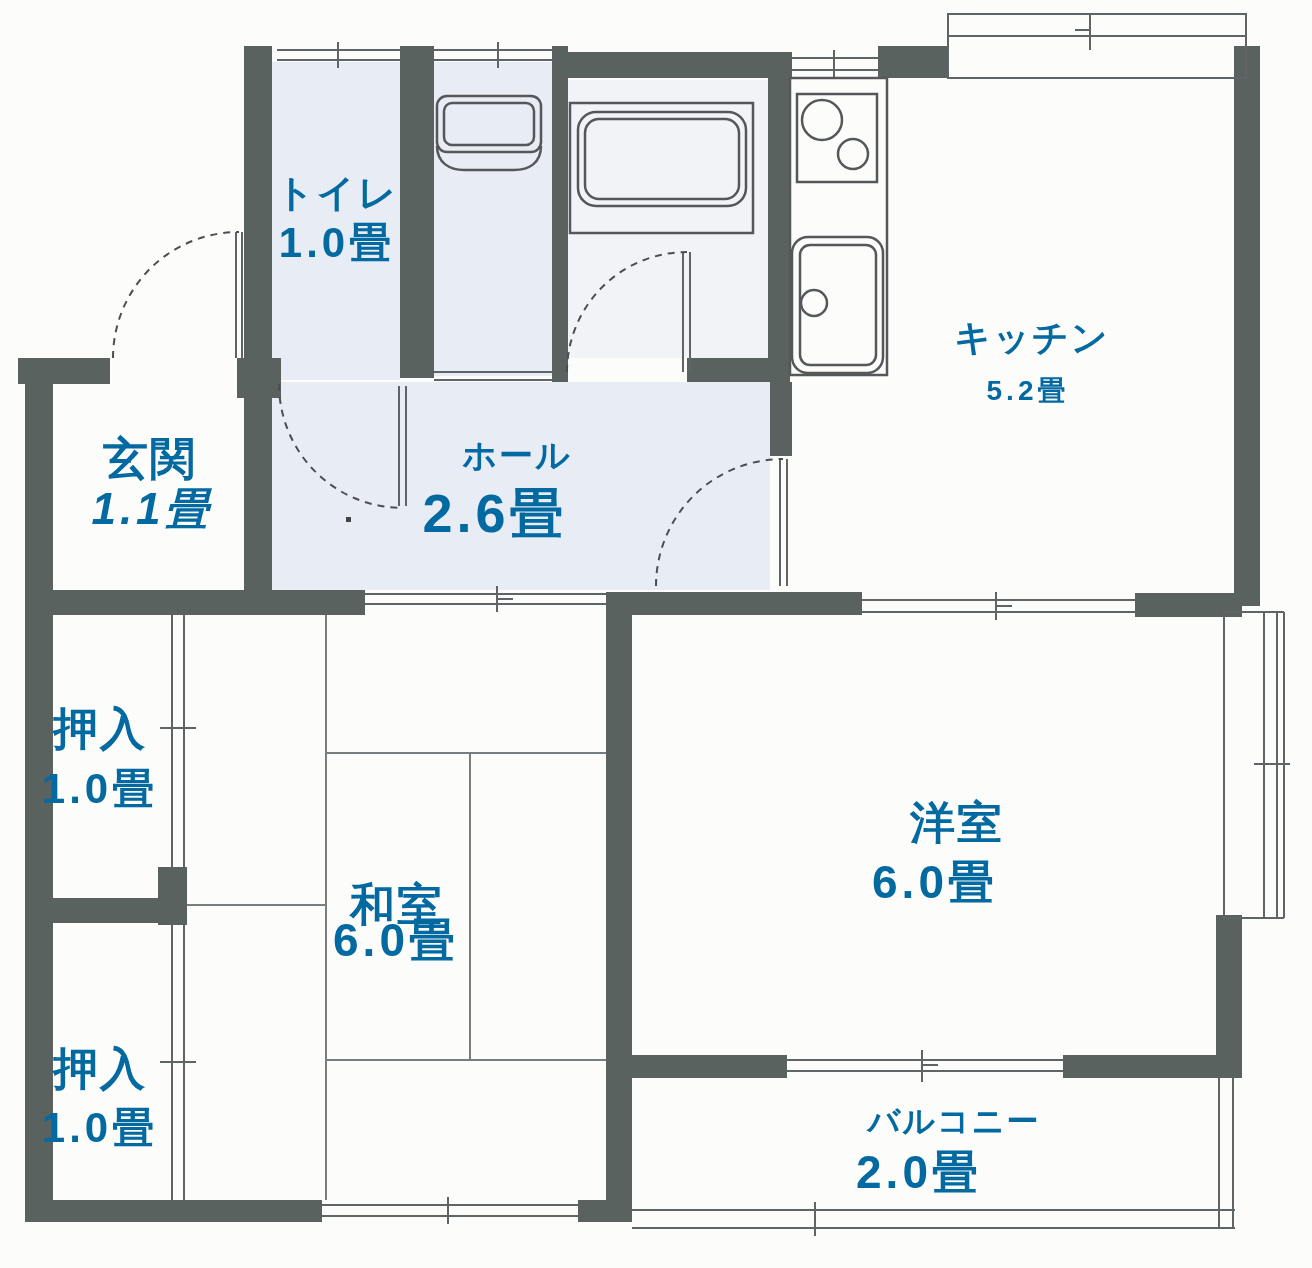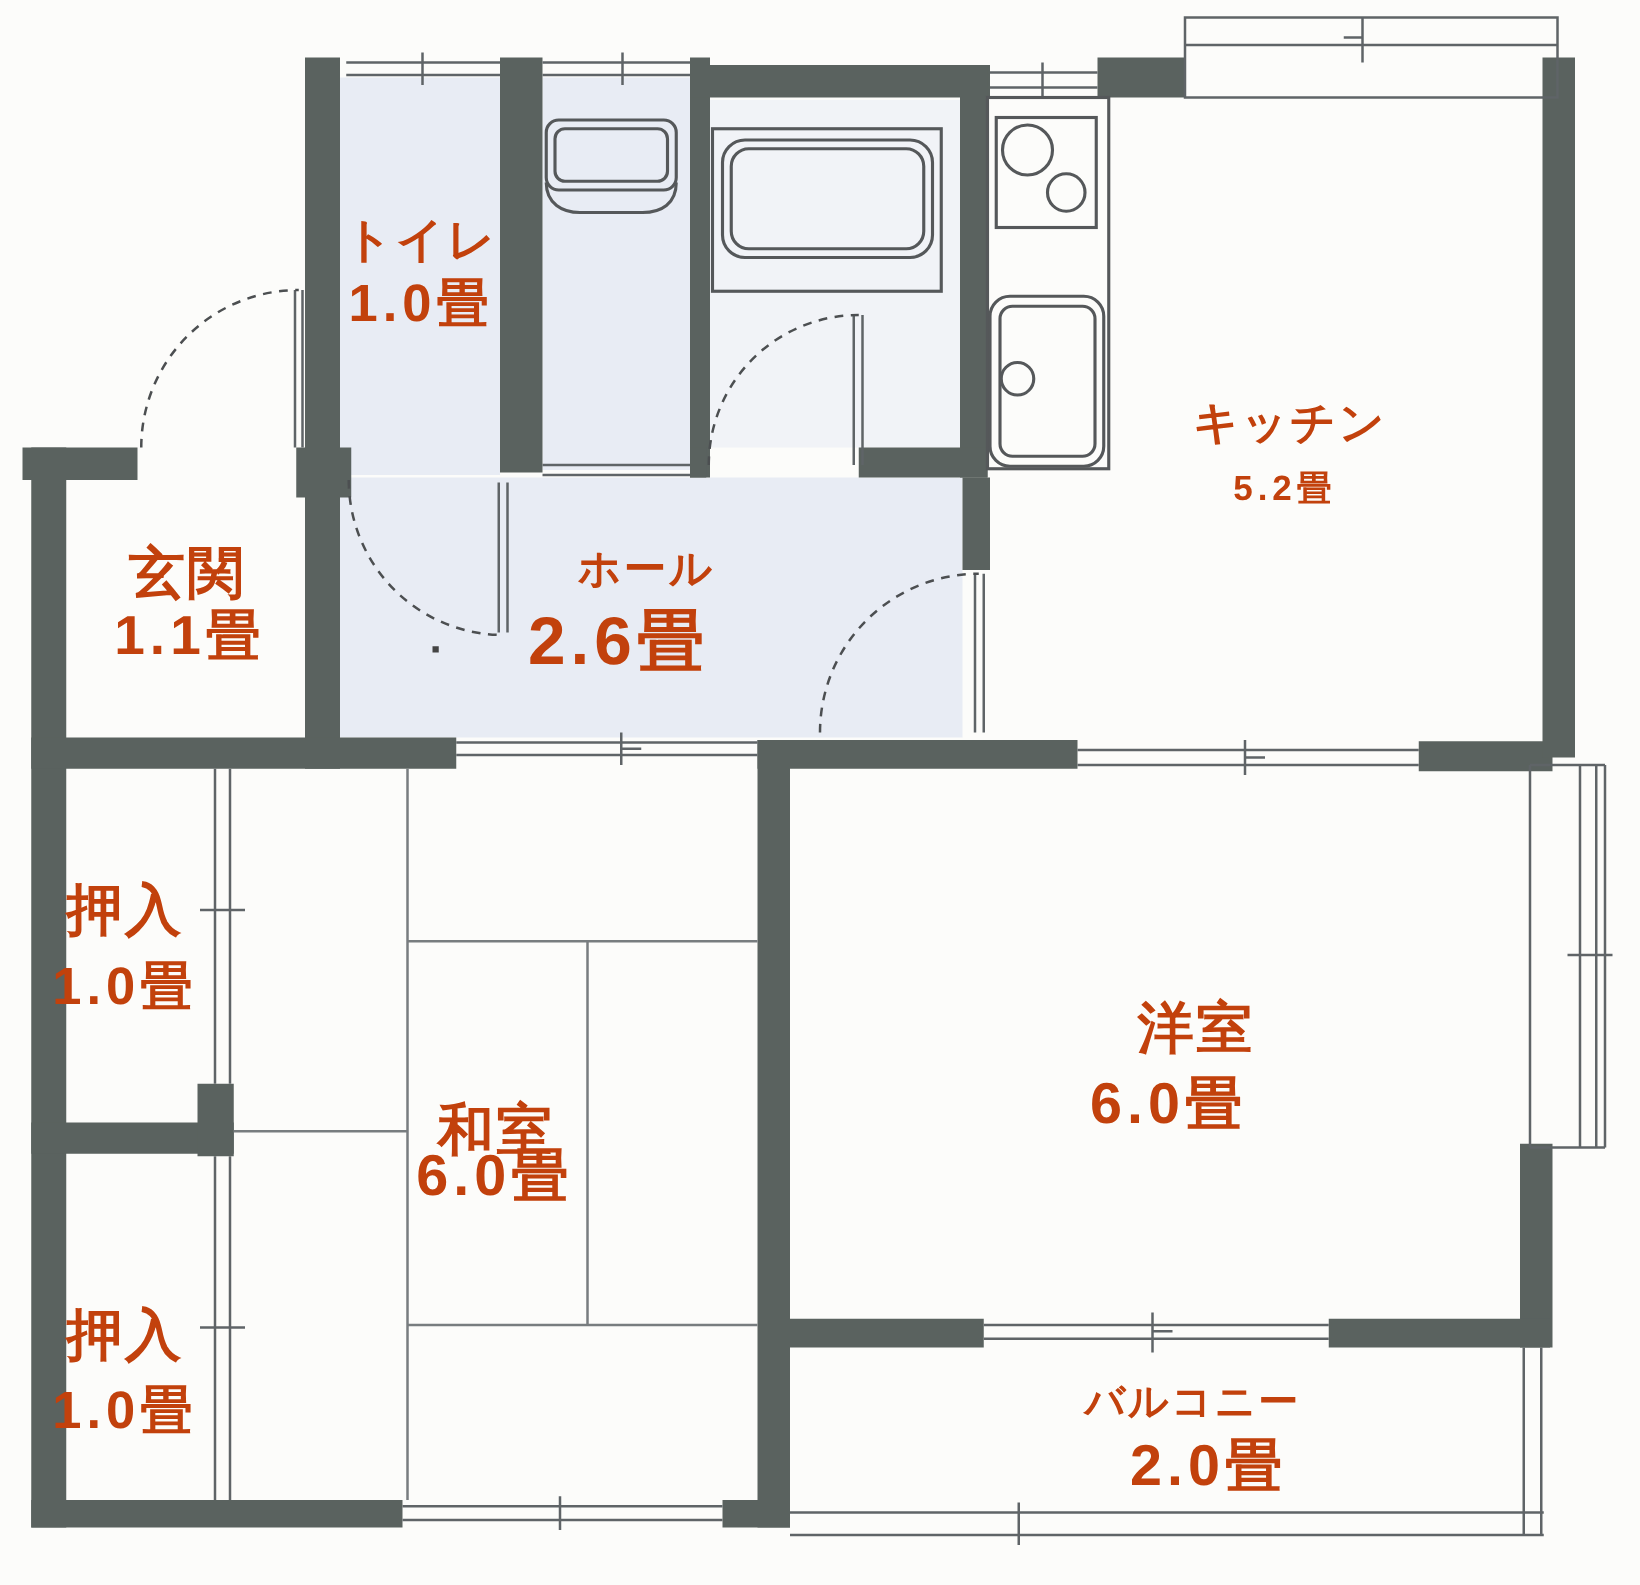--- a/index.html
+++ b/index.html
@@ -3,21 +3,21 @@
 <meta charset="utf-8">
 <style>
   html,body{margin:0;padding:0;background:#fdfdfb;}
   #plan{position:relative;width:1312px;height:1268px;background:#fcfcfa;overflow:hidden;
         font-family:"Liberation Sans","DejaVu Sans",sans-serif;}
   .w{position:absolute;background:#5a625f;}
   .tint{position:absolute;background:rgba(205,215,236,0.42);}
   .tint.light{background:rgba(205,215,236,0.22);}
   svg{position:absolute;left:0;top:0;pointer-events:none;}
   .lbl{position:absolute;transform:translate(-50%,-50%);white-space:nowrap;
-       font-weight:700;color:#c2410c;letter-spacing:2px;line-height:1;}
+       font-weight:700;color:#0369a1;letter-spacing:2px;line-height:1;}
   .nm{font-size:45px;}
   .sz{font-size:44px;letter-spacing:4px;}
   .nm.small{font-size:34px;}
 </style>
 </head>
 <body>
 
 <div id="plan">
 
   <div class="tint" style="left:272px;top:62px;width:128px;height:318px;"></div>
@@ -194,36 +194,36 @@
         <circle cx="814" cy="303" r="13"></circle>
       </g>
       <rect x="346" y="517" width="5" height="5" fill="#444" stroke="none"></rect>
     </g>
   </svg>
 
   <div class="lbl nm" style="left:337px;top:193px;font-size:38px;">トイレ</div>
   <div class="lbl sz" style="left:337px;top:243px;font-size:42px;">1.0畳</div>
 
   <div class="lbl nm" style="left:150px;top:458px;">玄関</div>
-  <div class="lbl sz" style="left:152px;top:509px;">1.1畳</div>
+  <div class="lbl sz" style="left:152px;top:509px;font-style:italic;">1.1畳</div>
 
   <div class="lbl nm small" style="left:517px;top:455px;">ホール</div>
   <div class="lbl sz" style="left:495px;top:513px;font-size:54px;">2.6畳</div>
 
   <div class="lbl nm" style="left:1032px;top:338px;font-size:36px;text-align:right;">キッチン</div>
   <div class="lbl sz" style="left:1028px;top:391px;font-size:28px;">5.2畳</div>
 
   <div class="lbl nm" style="left:100px;top:728px;">押入</div>
   <div class="lbl sz" style="left:100px;top:789px;font-size:42px;">1.0畳</div>
 
   <div class="lbl nm" style="left:100px;top:1068px;">押入</div>
   <div class="lbl sz" style="left:100px;top:1128px;font-size:42px;">1.0畳</div>
 
   <div class="lbl nm" style="left:397px;top:904px;">和室</div>
   <div class="lbl sz" style="left:396px;top:940px;font-size:46px;">6.0畳</div>
 
   <div class="lbl nm" style="left:957px;top:822px;">洋室</div>
   <div class="lbl sz" style="left:935px;top:882px;font-size:46px;">6.0畳</div>
 
   <div class="lbl nm" style="left:922px;top:1121px;font-size:32px;margin-left:32px;">バルコニー</div>
-  <div class="lbl sz" style="left:919px;top:1172px;font-size:46px;margin-left:48px;">2.0畳</div>
+  <div class="lbl sz" style="left:919px;top:1172px;font-size:46px;">2.0畳</div>
 
 </div>
 
 </body></html>

